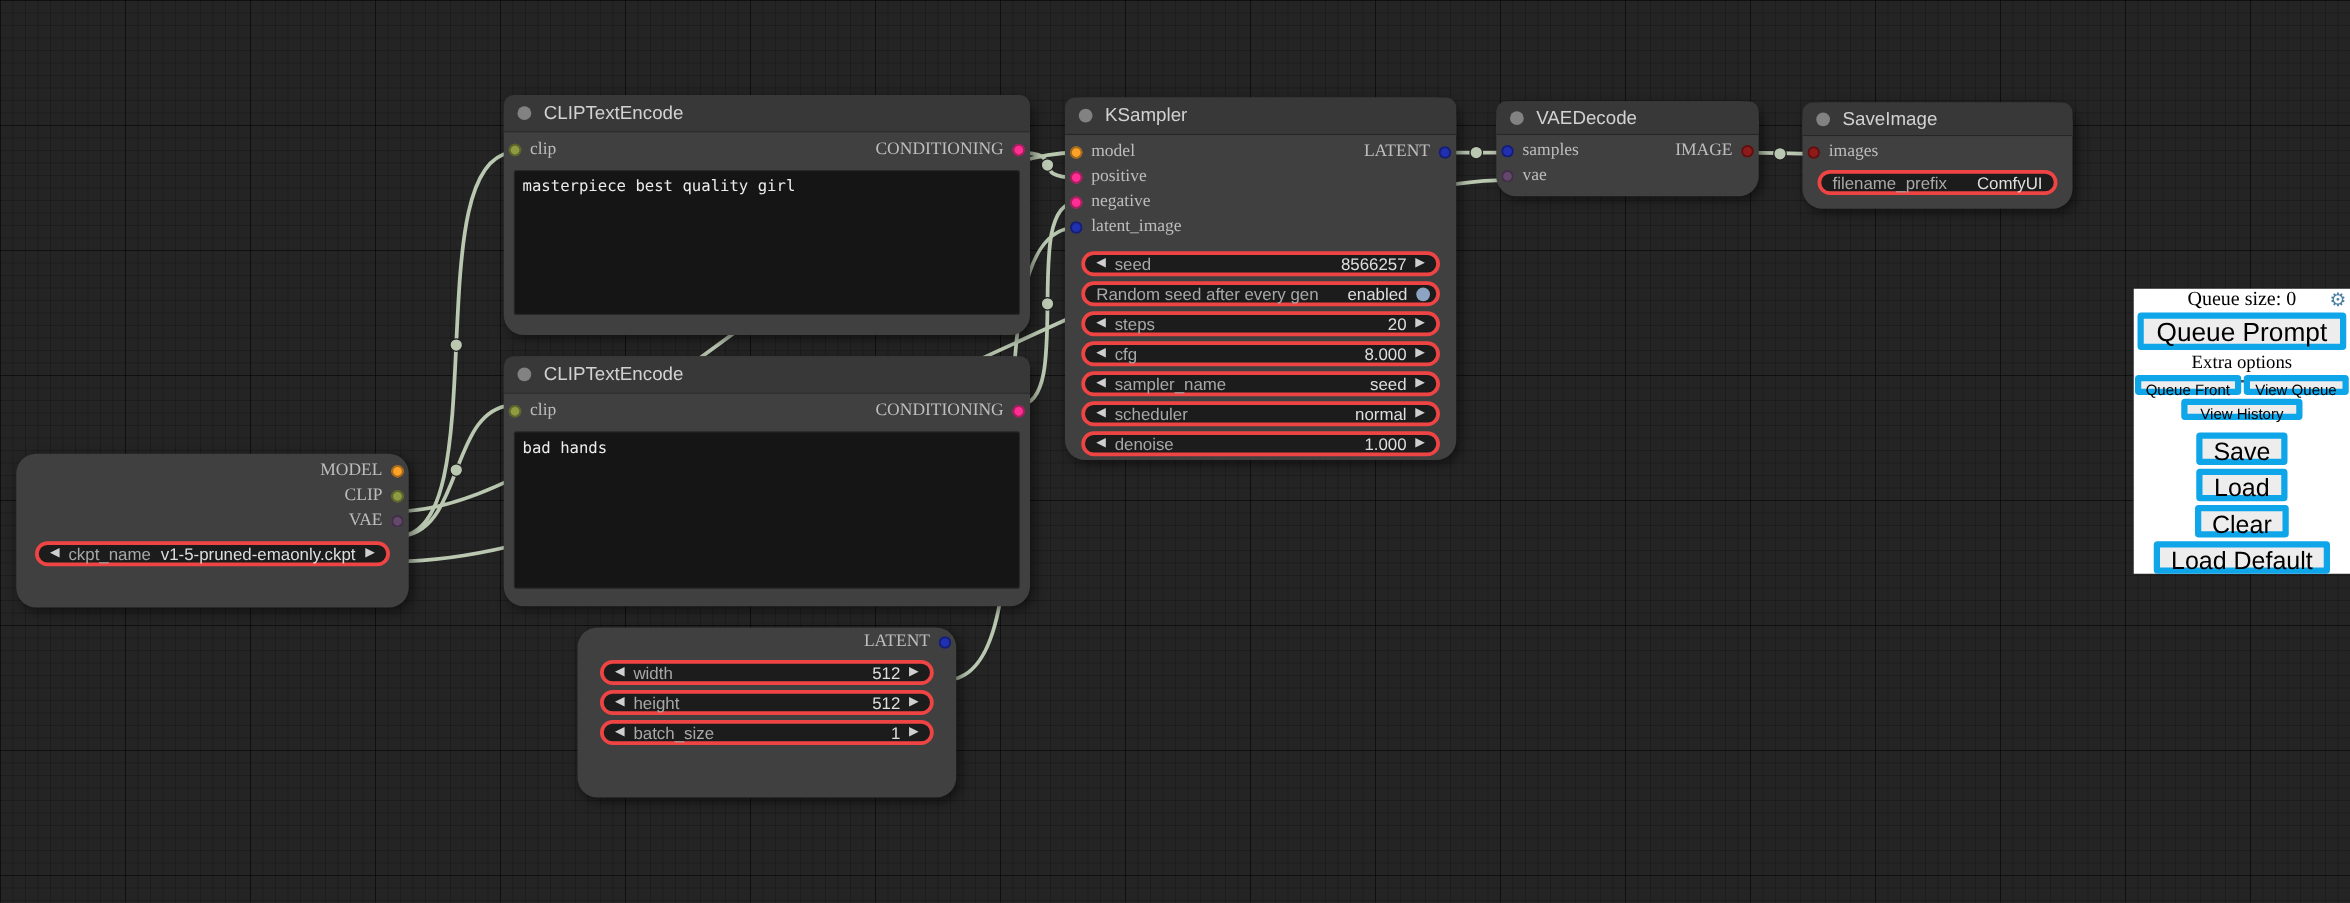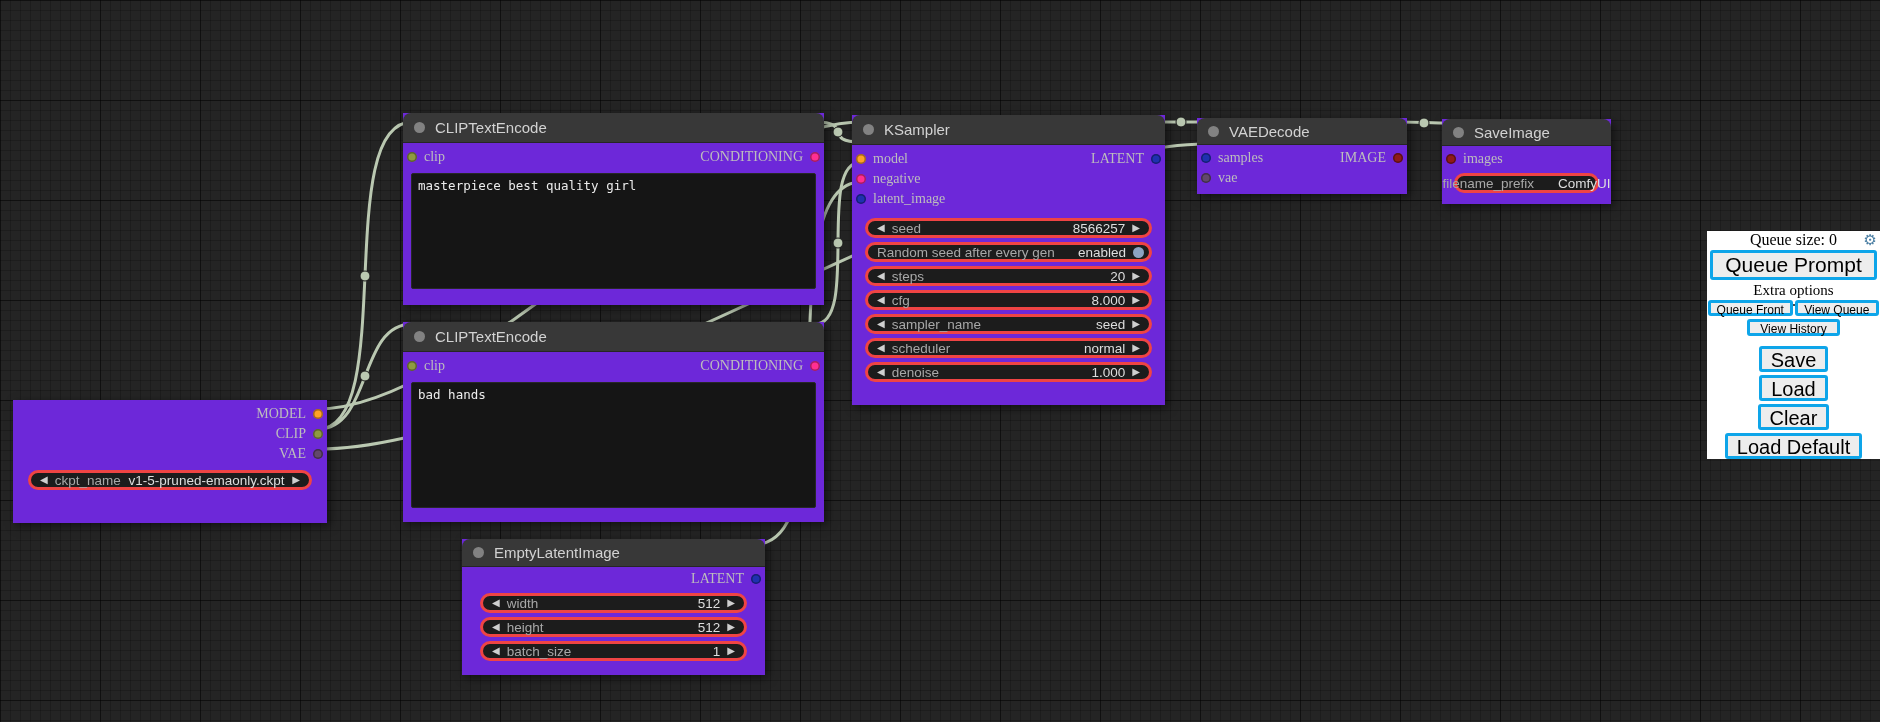--- a/index.html
+++ b/index.html
@@ -13,23 +13,22 @@
       linear-gradient(rgba(0,0,0,0.20) 1px, transparent 1px),
       linear-gradient(90deg, rgba(0,0,0,0.20) 1px, transparent 1px);
     background-size:100px 100px, 100px 100px, 10px 10px, 10px 10px;
     font-family:"Liberation Sans", sans-serif;
   }
   svg.wires { position:absolute; left:0; top:0; z-index:0; }
 
   
   .node {
     position:absolute; z-index:1;
-    background:#6d28d9; border-radius:0;
+    background:#404040; border-radius:16px;
     box-shadow:3px 3px 9px rgba(0,0,0,0.5);
-    margin-top:37px;
   }
   .nh {
     height:30px; background:#383838; border-radius:8px 8px 0 0;
     display:flex; align-items:center; gap:10px; padding:0 11px;
     border-bottom:1px solid #262626;
   }
   .nh.small { height:27px; }
   .tdot { width:11px; height:11px; border-radius:50%; background:#828282; flex:none; }
   .ntitle { color:#d2d2d2; font-size:15px; white-space:nowrap; }
   .nbody { padding-top:4px; }
@@ -61,21 +60,21 @@
   .menu {
     position:absolute; left:1707px; top:231px; width:173px; height:228px; z-index:2;
     background:#ffffff; color:#000;
     display:flex; flex-direction:column; align-items:center;
     font-family:"Liberation Serif", serif;
   }
   .menu-top { position:relative; width:100%; height:18px; text-align:center; font-size:16px; line-height:18px; }
   .gear { position:absolute; right:3px; top:0; font-family:"DejaVu Sans", sans-serif; font-size:15px; line-height:18px; cursor:pointer; }
   .menu button {
     font-family:"Liberation Sans", sans-serif; color:#000;
-    background:#ededed; border:3px solid #0ea5e9; border-radius:3px; cursor:pointer;
+    background:#ededed; border:5px solid #0ea5e9; border-radius:3px; cursor:pointer;
   }
   .qp { width:calc(100% - 6px); height:30px; font-size:21px; margin-top:1px; }
   .extra { height:16px; margin-top:2px; display:flex; align-items:center; gap:5px; font-size:15px;flex-direction:column; }
   .checkbox { width:11px; height:11px; border:1px solid #4a4a4a; background:#fff; border-radius:2px; cursor:pointer; }
   .pair { width:100%; display:flex; gap:2px; padding:2px 1px 0; }
   .pair button { flex:1; height:16px; font-size:12px; }
   .vh { height:17px; font-size:12px; margin-top:3px; padding:0 10px; }
   .big { font-size:20px; height:26px; padding:0 9px; margin-top:3px; }
   .big.first { margin-top:10px; }
 </style>
@@ -185,20 +184,26 @@
           <span>model</span>
         </span>
       <span class="slot out">
           <span>LATENT</span>
           <span class="port" style="background-color: rgb(32, 48, 176);"></span>
         </span>
     </div>
     <div class="row">
         <span class="slot">
           <span class="port" style="background-color: rgb(255, 46, 146);"></span>
+          <span>positive</span>
+        </span>
+      </div>
+    <div class="row">
+        <span class="slot">
+          <span class="port" style="background-color: rgb(255, 46, 146);"></span>
           <span>negative</span>
         </span>
       </div>
     <div class="row">
         <span class="slot">
           <span class="port" style="background-color: rgb(32, 48, 176);"></span>
           <span>latent_image</span>
         </span>
       </div>
 
@@ -240,24 +245,20 @@
     <div class="widget" style="margin:4px 13px 0;">
       <span class="arr">◀</span>
       <span>denoise</span>
       <span class="wv right">1.000</span>
       <span class="arr">▶</span>
     </div>
   </div>
 </div>
 
 <div class="node" style="left:462px; top:502px; width:303px; height:136px;">
-  <div class="nh" style="height:28px;">
-    <span class="tdot" style="background-color: rgb(130, 130, 130);"></span>
-    <span class="ntitle">EmptyLatentImage</span>
-  </div>
   <div class="nbody" style="padding-top:2px;">
     <div class="row">
         <span class="slot out">
           <span>LATENT</span>
           <span class="port" style="background-color: rgb(32, 48, 176);"></span>
         </span>
       </div>
     <div class="widget" style="margin:4px 18px 0;">
       <span class="arr">◀</span>
       <span>width</span>
@@ -297,21 +298,21 @@
     </div>
     <div class="row">
         <span class="slot">
           <span class="port" style="background-color: rgb(99, 72, 107);"></span>
           <span>vae</span>
         </span>
       </div>
   </div>
 </div>
 
-<div class="node" style="left:1442px; top:82px; width:169px; height:85px;">
+<div class="node" style="left:1442px; top:82px; width:216px; height:85px;">
   <div class="nh small">
     <span class="tdot" style="background-color: rgb(130, 130, 130);"></span>
     <span class="ntitle">SaveImage</span>
   </div>
   <div class="nbody" style="padding-top:3px;">
     <div class="row">
         <span class="slot">
           <span class="port" style="background-color: rgb(143, 26, 26);"></span>
           <span>images</span>
         </span>

